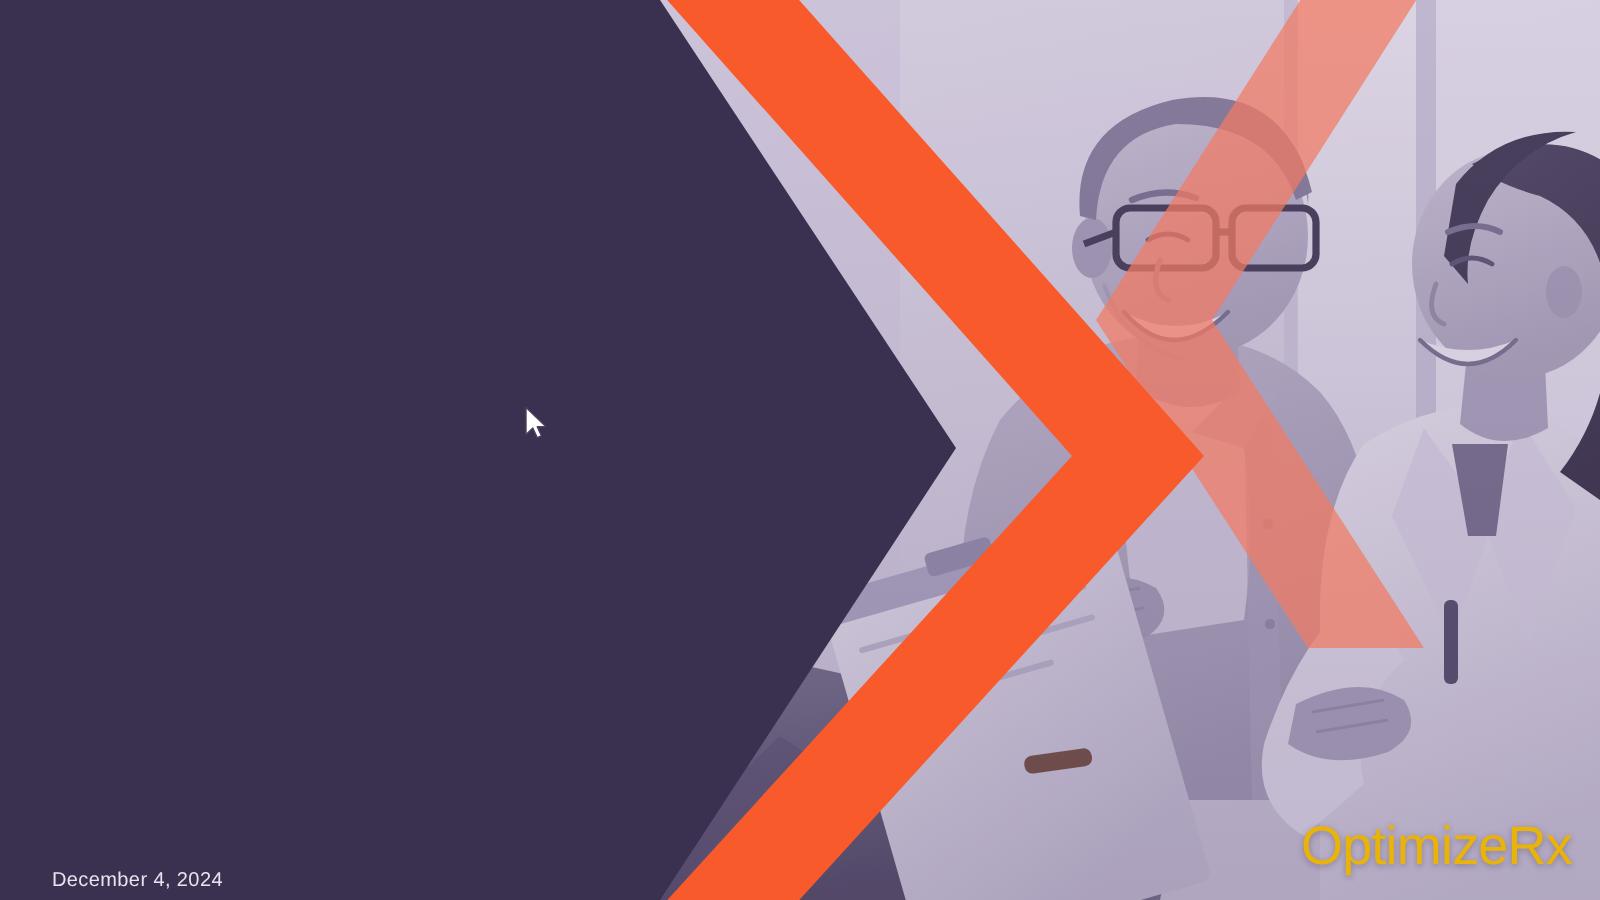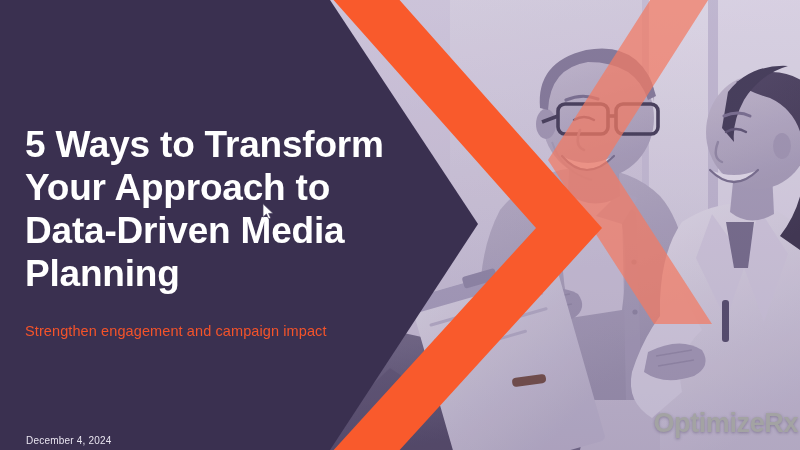--- a/index.html
+++ b/index.html
@@ -63,26 +63,26 @@
     left:26px; top:419px;
     color:#e8e4ef;
     font-size:10px;
     letter-spacing:0.2px;
     margin-top:16px;
   }
 
   
   .logo {
     position:absolute;
-    right:2px; bottom:12px;
-    color:#a3a3a3;
+    right:14px; bottom:12px;
+    color:#eab308;
     font-size:27px;
     line-height:30px;
     letter-spacing:-0.4px;
-    font-weight:bold;
+    font-weight:normal;
     text-shadow:0 1px 3px rgba(50,36,70,.35);
   }
 
   
   .cursor {
     position:absolute;
     left:262px; top:203px;
     width:12px; height:17px;
   }
 </style>
@@ -249,29 +249,20 @@
       <g opacity="0.72">
         <path d="M 654 -6 L 548 160 L 654 324 L 712 324 L 606 160 L 712 -6 Z" fill="#f37a63"></path>
       </g>
 
       <path d="M 0 0 L 330 0 L 478 224 L 330 450 L 0 450 Z" fill="#3a3050"></path>
 
       <path d="M 330 -4 L 536 228 L 330 454 L 396 454 L 602 228 L 396 -4 Z" fill="#f95a2c"></path>
     </svg>
   </div>
 
-  <div class="text-block">
-    <h1 class="slide-title">
-      <span>5 Ways to Transform</span><br>
-      <span>Your Approach to</span><br>
-      <span>Data-Driven Media</span><br>
-      <span>Planning</span>
-    </h1>
-    <p class="slide-subtitle">Strengthen engagement and campaign impact</p>
-  </div>
 
   <div class="slide-date">December 4, 2024</div>
 
   <div class="logo">OptimizeRx</div>
 
   <svg class="cursor" viewBox="0 0 12 17">
     <path d="M1 0.8 L1 14.2 L4.4 11 L6.6 15.8 L8.7 14.9 L6.6 10.4 L10.9 10.3 Z" fill="#ffffff" stroke="#4a4260" stroke-width="0.7" stroke-linejoin="round"></path>
   </svg>
 
 </div>

